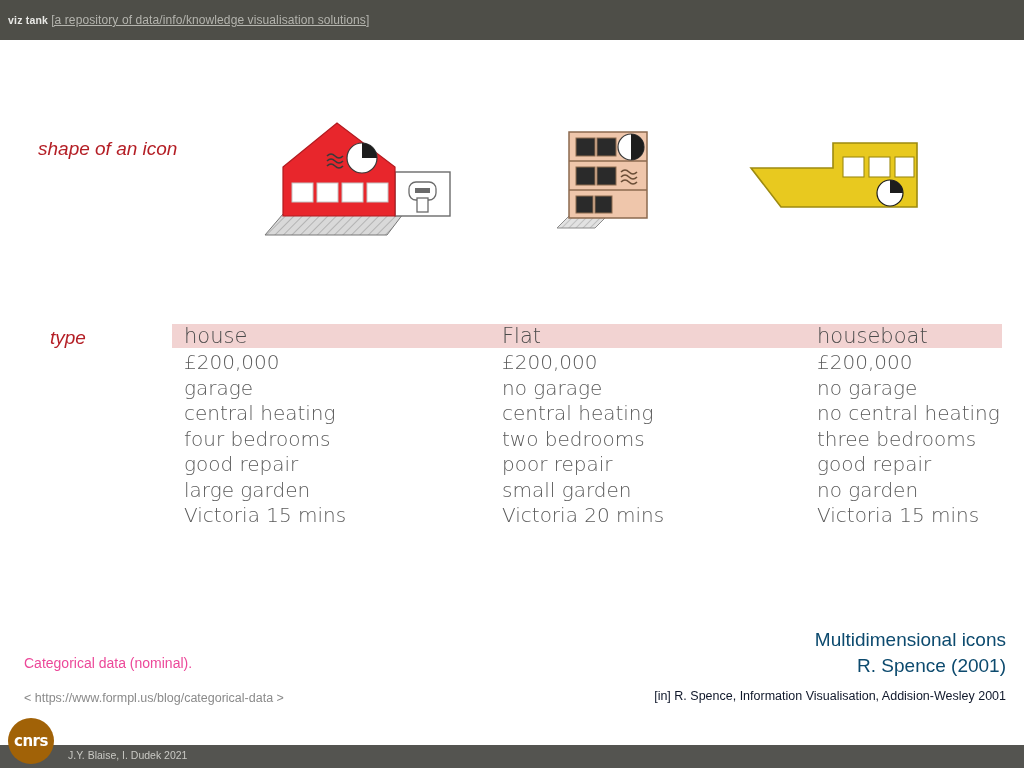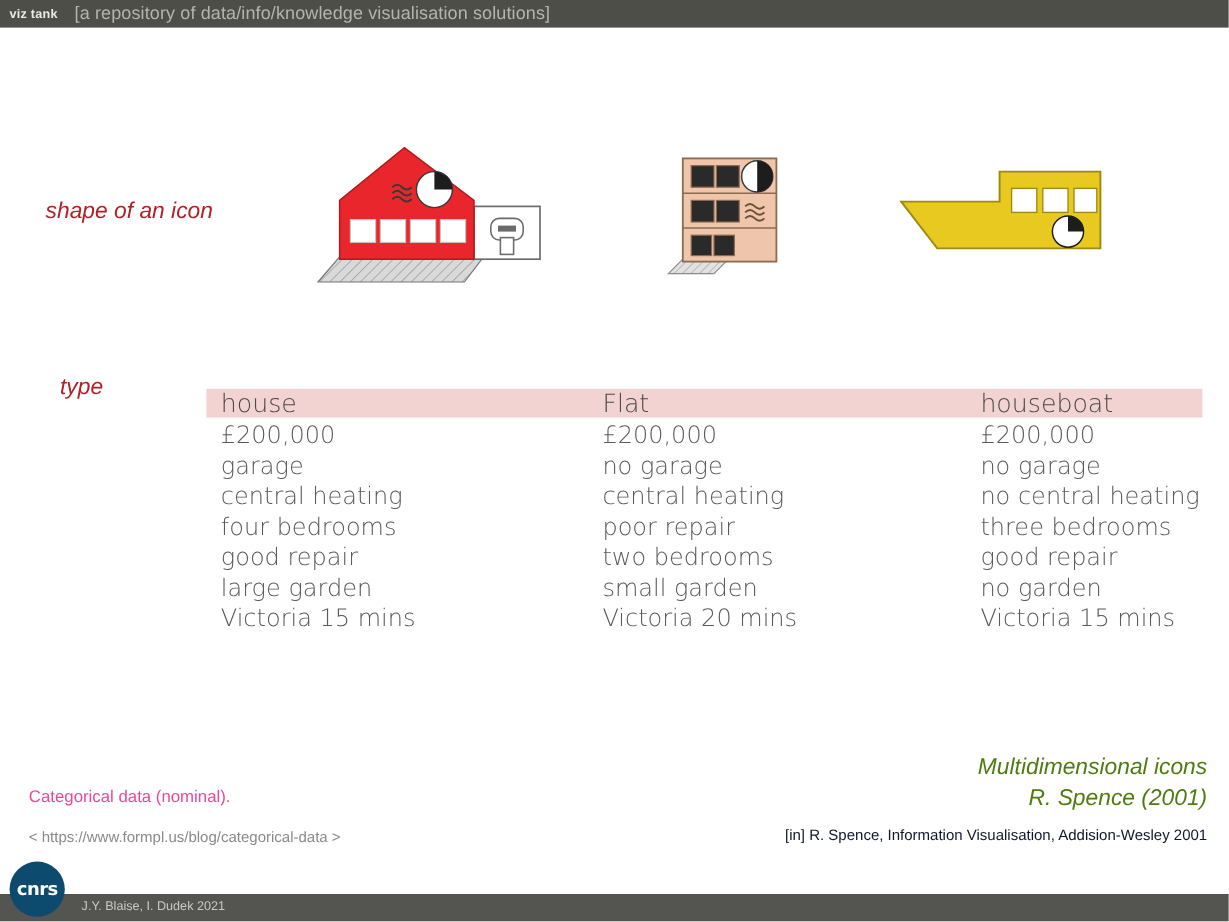--- a/index.html
+++ b/index.html
@@ -11,43 +11,43 @@
   }
   #slide {
     position:relative;
     width:1024px; height:768px;
     background:#ffffff;
   }
 
   
   #topbar {
     position:absolute; left:0; top:0;
-    width:1024px; height:23px;
+    width:1024px; height:40px;
     background:#4e4e48;
     display:flex; align-items:center;
   }
   #topbar .brand {
     color:#e9e9e6; font-size:10.5px; font-weight:bold;
     margin-left:8px; letter-spacing:.2px;
   }
   #topbar .tagline {
-    color:#b4b4ae; font-size:15px;
-    margin-left:14px; letter-spacing:.1px;
+    color:#b4b4ae; font-size:12px;
+    margin-left:3px; letter-spacing:.1px;text-decoration:underline;
   }
 
   
   .redlabel {
     position:absolute;
     color:#b41e25;
     font-style:italic;
     font-size:19px;
     white-space:nowrap;
   }
-  #label-shape { left:38px; top:166px; }
-  #label-type  { left:50px; top:312px; }
+  #label-shape { left:38px; top:138px; }
+  #label-type  { left:50px; top:327px; }
 
   
   #icons { position:absolute; left:0; top:100px; width:1024px; height:150px; }
 
   .icon-wrap { position:absolute; }
 
   
   #icon-house { left:255px; top:10px; width:205px; height:135px; }
 
   
@@ -97,21 +97,21 @@
   }
   #note-src {
     position:absolute; left:24px; top:691px;
     font-size:12.5px; color:#8a8a8a;
     white-space:nowrap;
   }
 
   
   #credit { position:absolute; right:18px; top:627px; text-align:right; }
   #credit .line1, #credit .line2 {
-    font-style:italic; font-size:19px; color:#4d7c0f;
+    font-size:19px; color:#0c4a6e;
     white-space:nowrap; line-height:26px;
   }
   #credit .ref {
     margin-top:10px;
     font-size:12.5px; color:#0f172a;
     white-space:nowrap;
   }
 
   
   #footerbar {
@@ -120,21 +120,21 @@
     background:#545450;
   }
   #footer-credit {
     position:absolute; left:68px; top:749px;
     font-size:10.5px; color:#c9c9c4;
     white-space:nowrap;
   }
   #cnrs {
     position:absolute; left:8px; top:718px;
     width:46px; height:46px; border-radius:50%;
-    background:#0c4a6e;
+    background:#a16207;
     display:flex; align-items:center; justify-content:center;
     overflow:hidden;
   }
   #cnrs .txt {
     color:#ffffff; font-size:15px; font-weight:bold;
     letter-spacing:-.5px; font-family:"DejaVu Sans", sans-serif;
   }
 </style>
 </head>
 <body>
@@ -260,22 +260,22 @@
         <li>Victoria 15 mins</li>
       </ul>
     </div>
 
     <div class="col" id="col1">
       <div class="hdr">Flat</div>
       <ul>
         <li>£200,000</li>
         <li>no garage</li>
         <li>central heating</li>
+        <li>two bedrooms</li>
         <li>poor repair</li>
-        <li>two bedrooms</li>
         <li>small garden</li>
         <li>Victoria 20 mins</li>
       </ul>
     </div>
 
     <div class="col" id="col2">
       <div class="hdr">houseboat</div>
       <ul>
         <li>£200,000</li>
         <li>no garage</li>

